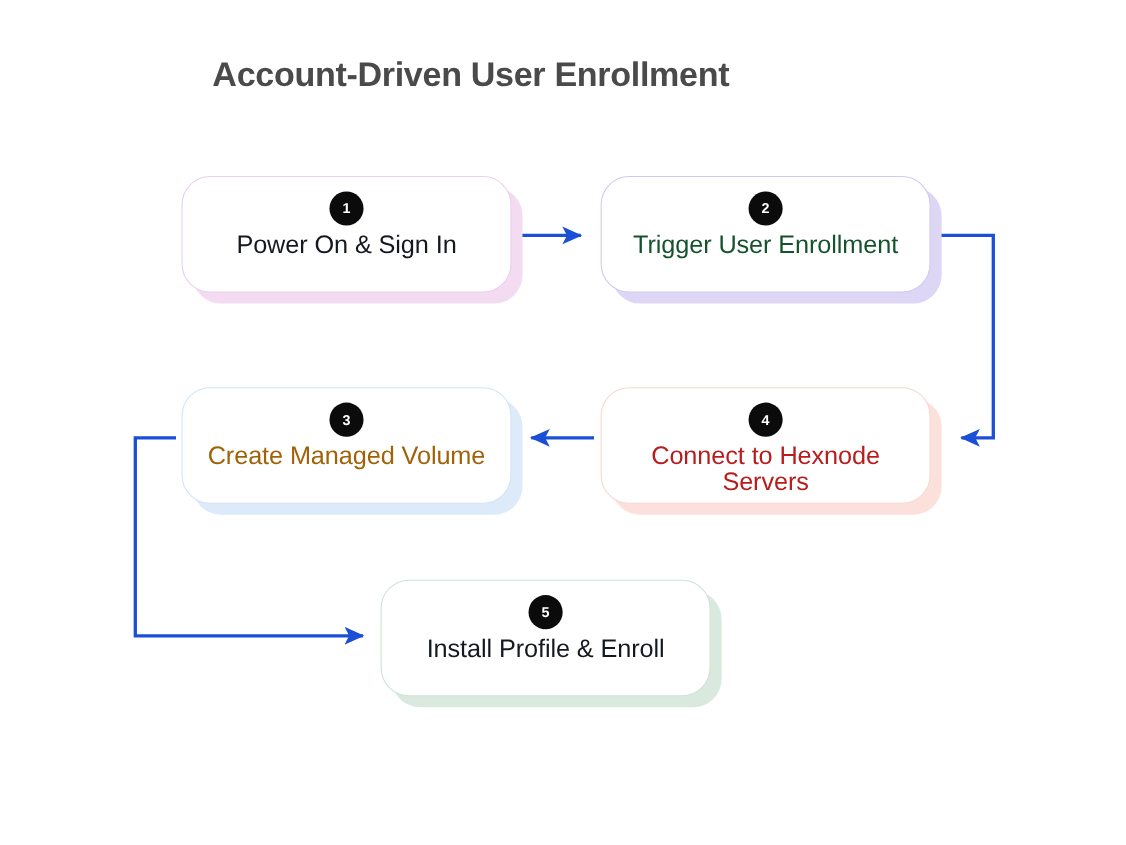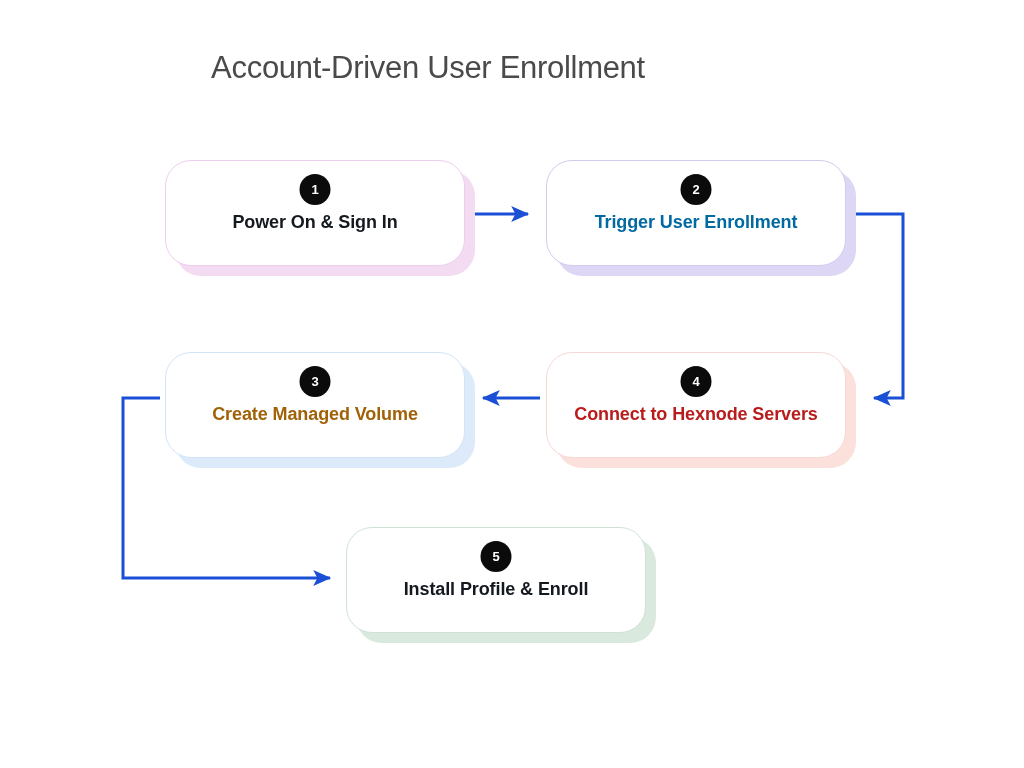--- a/index.html
+++ b/index.html
@@ -24,21 +24,21 @@
     background: #ffffff;
   }
 
   #diagram-title {
     position: absolute;
     left: 0;
     top: 48px;
     width: 856px;
     text-align: center;
     font-size: 31px;
-    font-weight: normal;
+    font-weight: bold;
     color: #4a4a4a;
     letter-spacing: -0.3px;
     line-height: 40px;
   }
 
   #arrow-layer {
     position: absolute;
     left: 0; top: 0;
     width: 1024px;
     height: 768px;
@@ -92,22 +92,22 @@
     justify-content: center;
     line-height: 1;
   }
 
   .node-label {
     position: absolute;
     top: 50px;
     left: 14px;
     right: 14px;
     text-align: center;
-    font-size: 18px;
-    font-weight: bold;
+    font-size: 23px;
+    font-weight: normal;
     color: #14181f;
     line-height: 23px;
     letter-spacing: -0.1px;
   }
 
   
   #node-1 { left: 165px; top: 160px; }
   #node-2 { left: 546px; top: 160px; }
   #node-3 { left: 165px; top: 352px; }
   #node-4 { left: 546px; top: 352px; }
@@ -149,21 +149,21 @@
     <div class="node-card" style="border-color: rgb(236, 207, 236); background: rgb(255, 255, 255); width: 300px; height: 106px;">
       <div class="node-badge" style="background: rgb(11, 11, 11); color: rgb(255, 255, 255);">1</div>
       <div class="node-label" style="color: rgb(20, 24, 31);">Power On &amp; Sign In</div>
     </div>
   </div>
 
   <div class="node" id="node-2" style="left: 546px; top: 160px; width: 300px; height: 106px;">
     <div class="node-shadow" style="background: rgb(221, 214, 245); width: 300px; height: 106px;"></div>
     <div class="node-card" style="border-color: rgb(210, 203, 239); background: rgb(255, 255, 255); width: 300px; height: 106px;">
       <div class="node-badge" style="background: rgb(11, 11, 11); color: rgb(255, 255, 255);">2</div>
-      <div class="node-label" style="color: #0369a1;">Trigger User Enrollment</div>
+      <div class="node-label" style="color: #14532d;">Trigger User Enrollment</div>
     </div>
   </div>
 
   <div class="node" id="node-3" style="left: 165px; top: 352px; width: 300px; height: 106px;">
     <div class="node-shadow" style="background: rgb(220, 234, 250); width: 300px; height: 106px;"></div>
     <div class="node-card" style="border-color: rgb(211, 228, 247); background: rgb(255, 255, 255); width: 300px; height: 106px;">
       <div class="node-badge" style="background: rgb(11, 11, 11); color: rgb(255, 255, 255);">3</div>
       <div class="node-label" style="color: #a16207;">Create Managed Volume</div>
     </div>
   </div>

